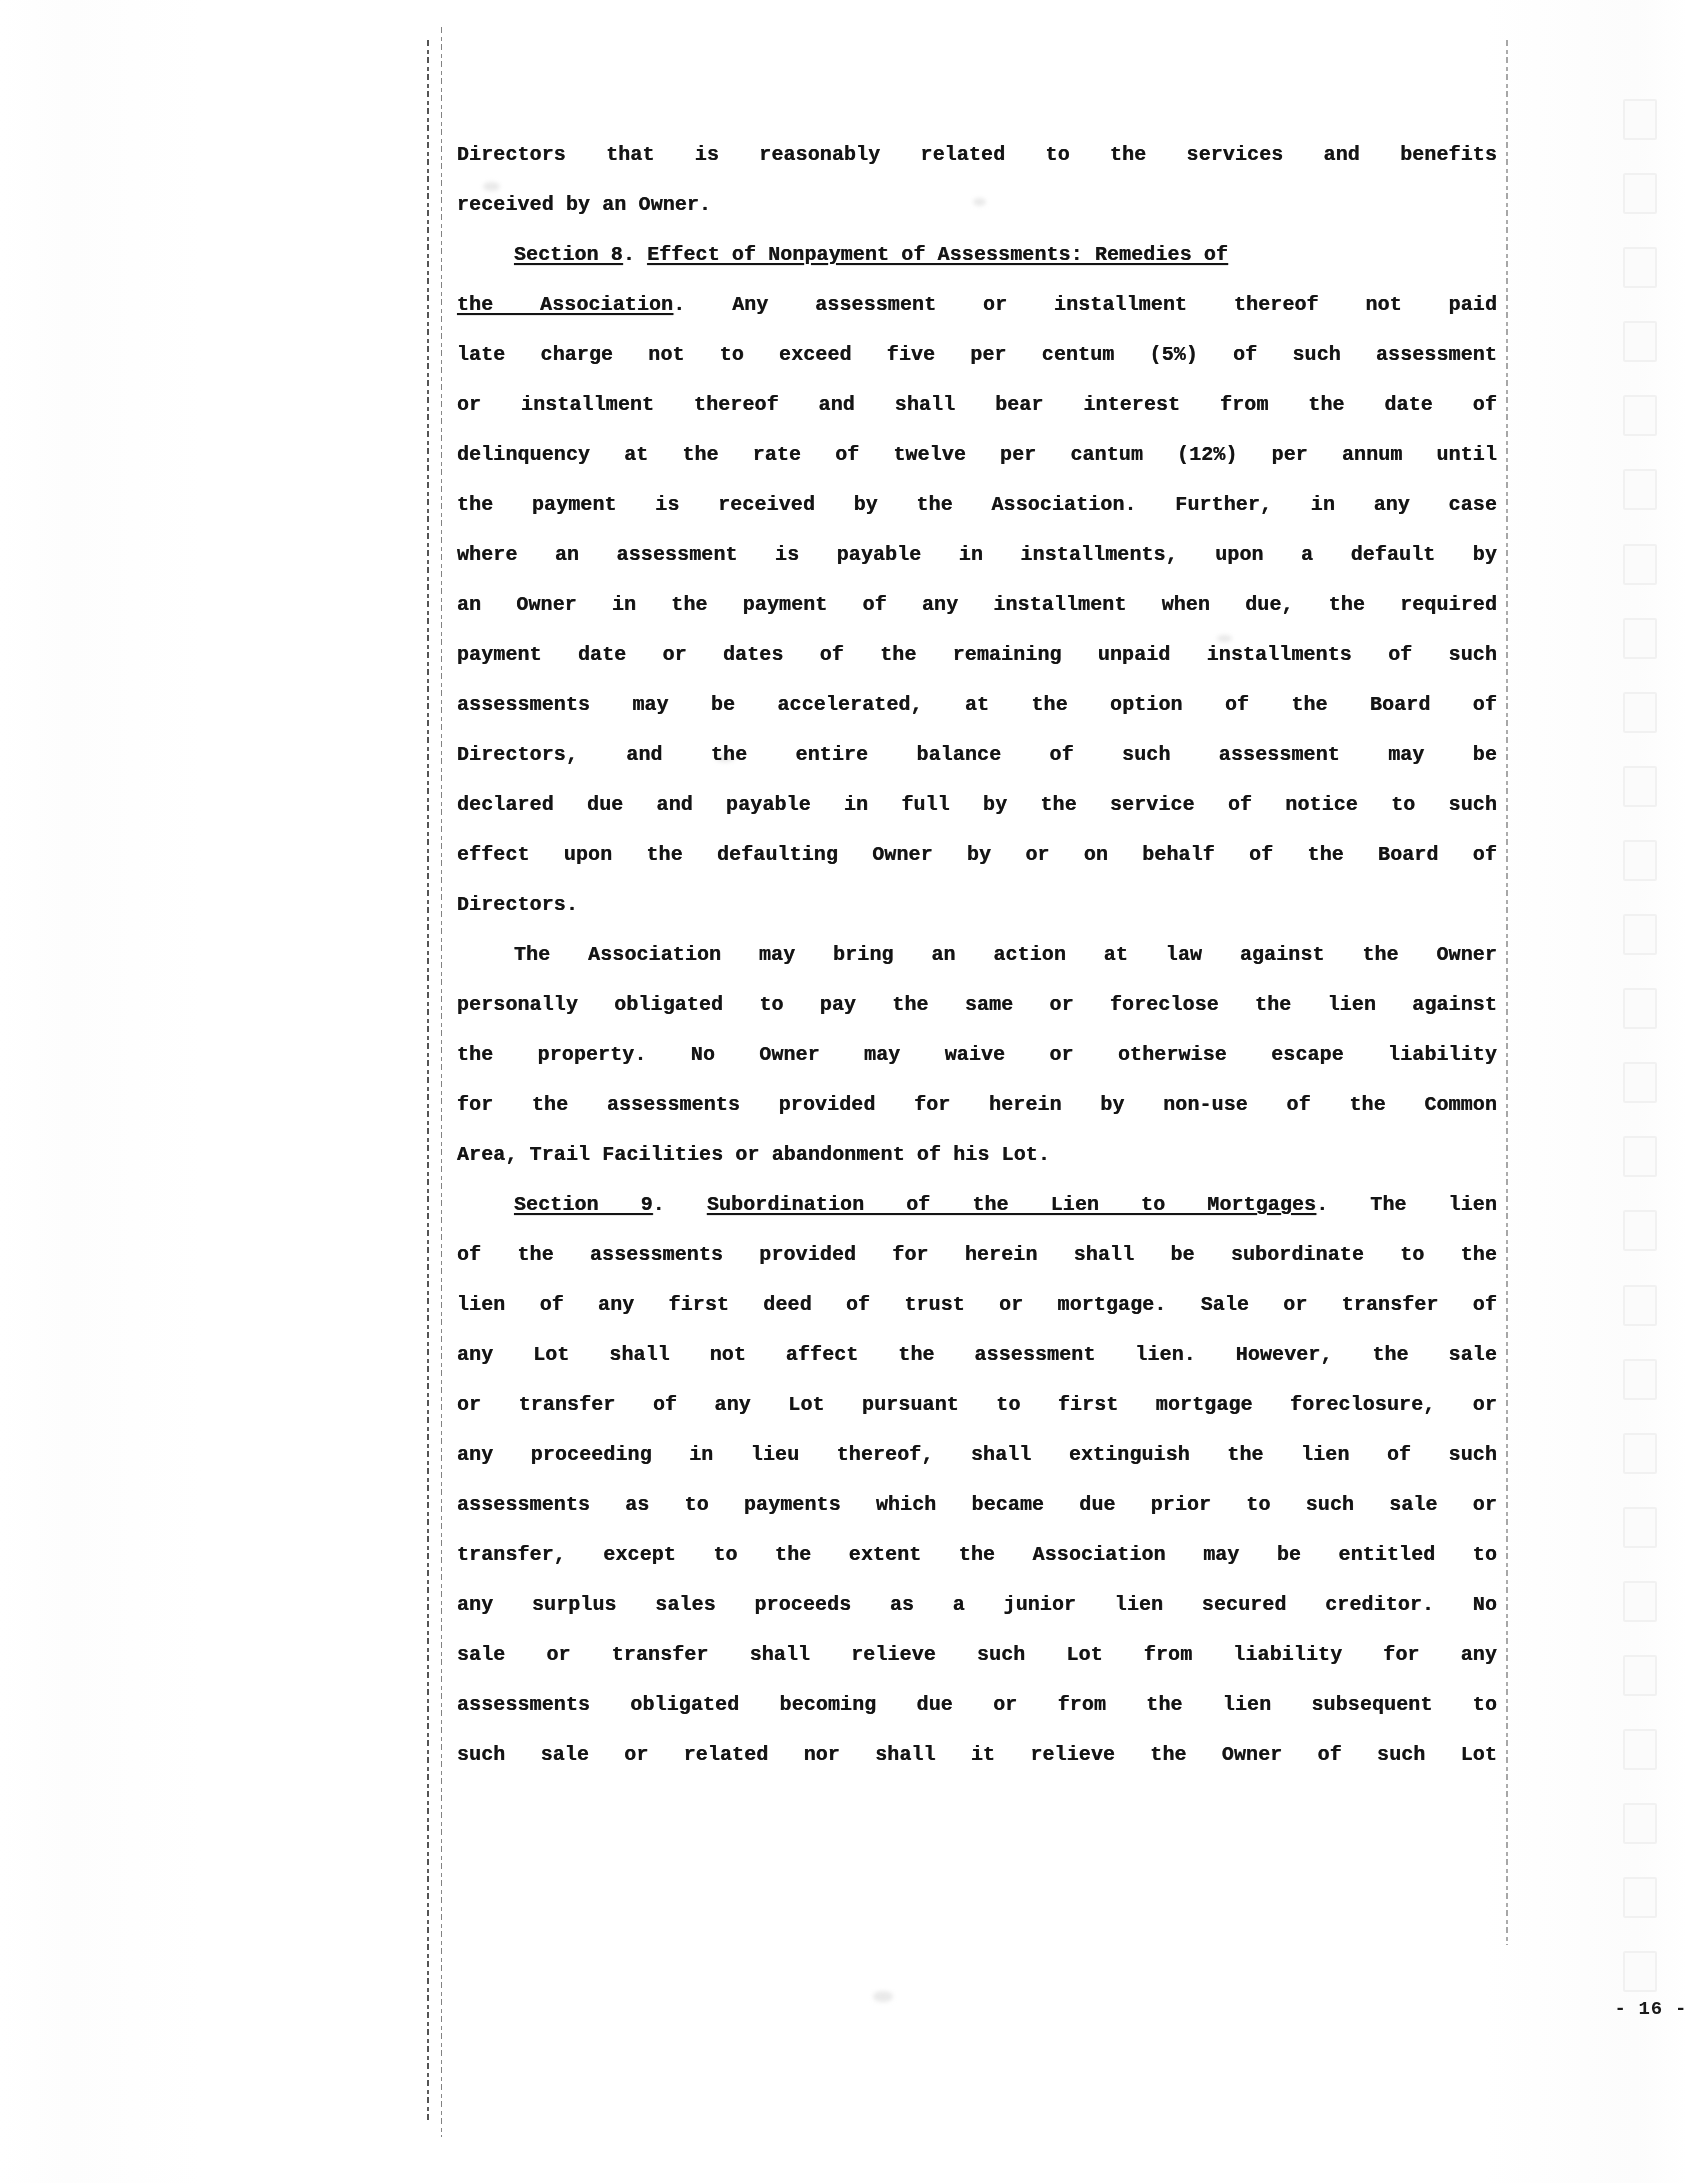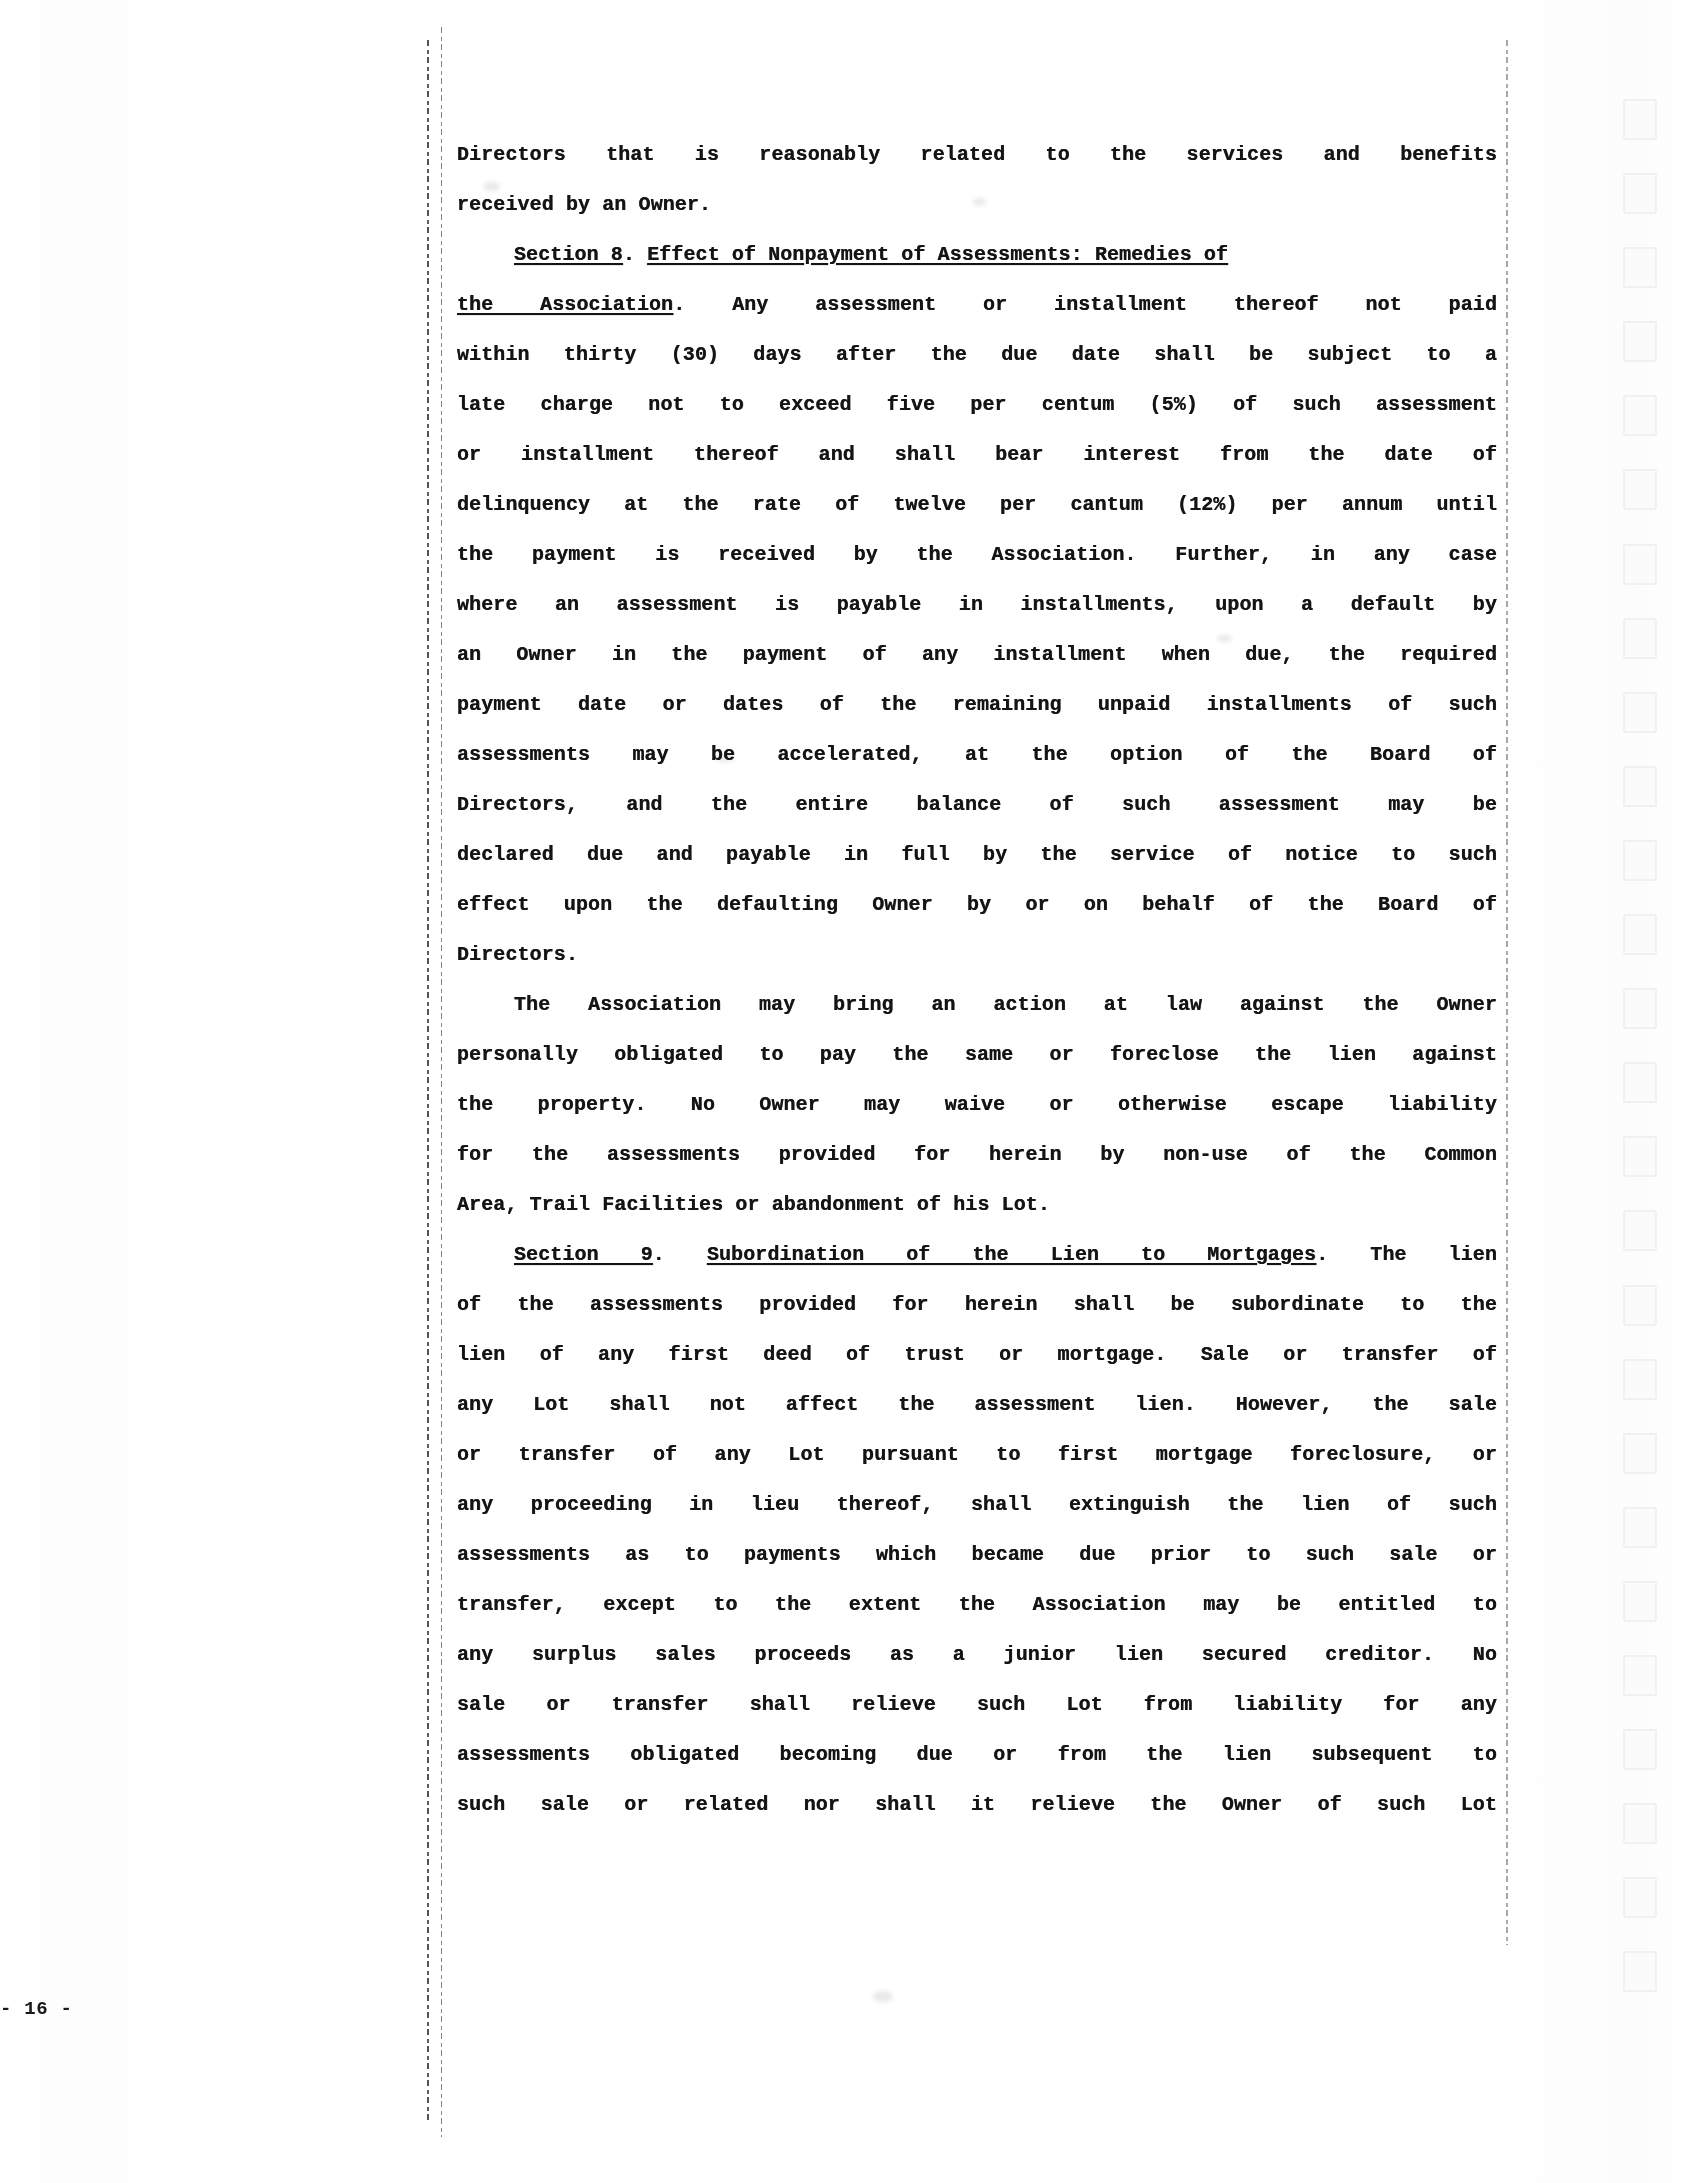--- a/index.html
+++ b/index.html
@@ -108,21 +108,21 @@
     text-decoration: underline;
     text-decoration-thickness: 2.1px;
     text-underline-offset: 3.3px;
   }
 
   .pagenum {
     position: absolute;
     left: 0;
     right: 0;
     top: 1998px;
-    text-align: left;
+    text-align: right;
     font-size: 19px;
     font-weight: 700;
     color: #1a1a1a;
     letter-spacing: 0.7px;
     font-family: "Liberation Mono", "DejaVu Sans Mono", monospace;
   }
 </style>
 </head>
 <body>
 
@@ -172,21 +172,20 @@
 
   <div class="textblock">
 
     <div class="line just">Directors that is reasonably related to the services and benefits</div>
     <div class="line flush">received by an Owner.</div>
 
     <div class="line flush"><span class="ind"></span><span class="u">Section 8</span><span>.  </span><span class="u">Effect of Nonpayment of Assessments:  Remedies of</span></div>
 
     <div class="line just"><span class="u">the Association</span><span>.  Any assessment or installment thereof not paid</span></div>
 
-    <div class="line just">within thirty (30) days after the due date shall be subject to a</div>
     <div class="line just">late charge not to exceed five per centum (5%) of such assessment</div>
     <div class="line just">or installment thereof and shall bear interest from the date of</div>
     <div class="line just">delinquency at the rate of twelve per cantum (12%) per annum until</div>
     <div class="line just">the payment is received by the Association.  Further, in any case</div>
     <div class="line just">where an assessment is payable in installments, upon a default by</div>
     <div class="line just">an Owner in the payment of any installment when due, the required</div>
     <div class="line just">payment date or dates of the remaining unpaid installments of such</div>
     <div class="line just">assessments may be accelerated, at the option of the Board of</div>
     <div class="line just">Directors, and the entire balance of such assessment may be</div>
     <div class="line just">declared due and payable in full by the service of notice to such</div>

